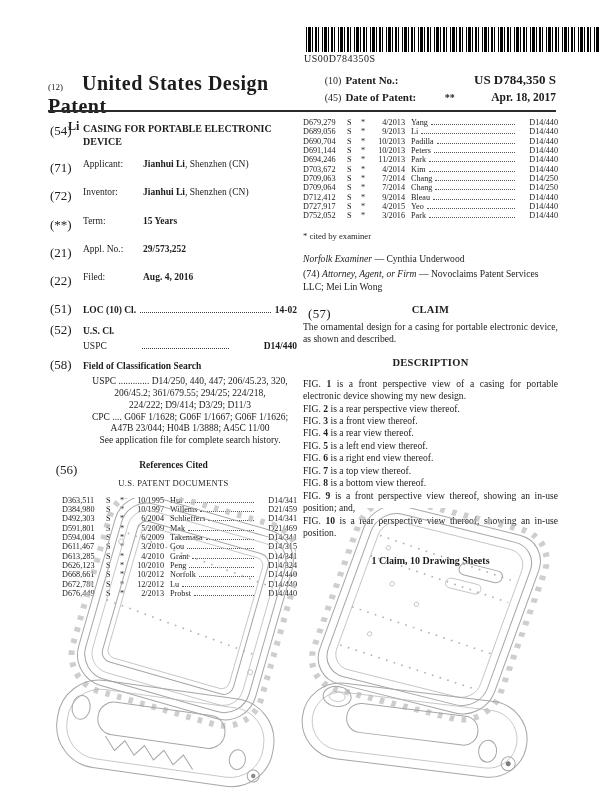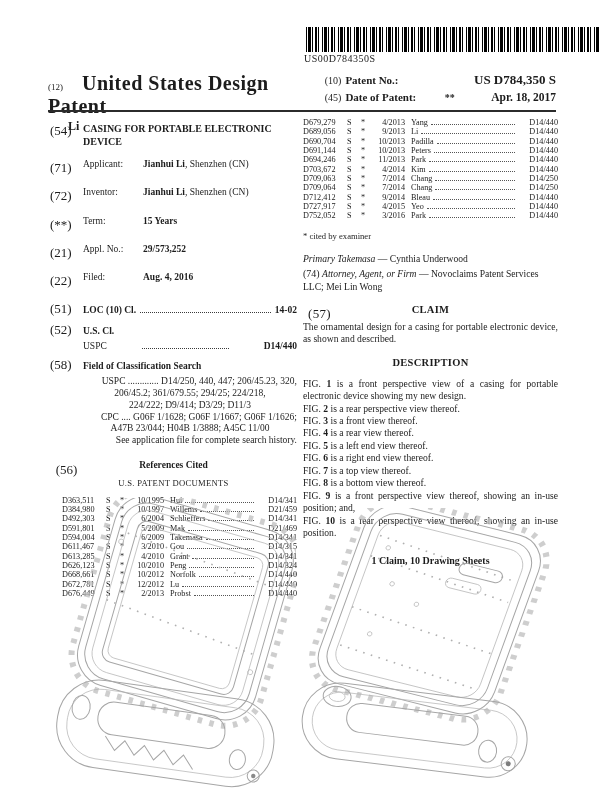--- a/index.html
+++ b/index.html
@@ -38,21 +38,21 @@
   .col-right{position:absolute;left:303px;top:118px;width:255px;font-size:9.6px;line-height:1.3;}
   .brow{display:flex;margin-bottom:11px;}
   .bcode{width:33px;flex:0 0 33px;font-size:13px;padding-top:1px;}
   .blabel{width:60px;flex:0 0 60px;}
   .bval{flex:1;}
   .invtitle{font-weight:bold;font-size:10px;line-height:1.3;}
   .dots{flex:1;border-bottom:1.5px dotted #3a3a3a;margin:0 4px 2px 4px;min-width:12px;}
   .loc-line{display:flex;align-items:baseline;margin-bottom:3px;}
   .indent{margin-left:33px;display:flex;align-items:baseline;margin-bottom:3px;gap:31px;}
   .fs-block{margin-left:33px;width:214px;}
-  .fs-l{text-align:right;}
+  .fs-l{text-align:center;}
   .fs-r{text-align:center;}
   .sec56{position:relative;text-align:center;margin:13px 0 6px 0;}
   .sec56 .bcode{position:absolute;left:0;top:1px;}
   .refs-sub{text-align:center;font-size:8.6px;margin-bottom:7px;letter-spacing:.3px;}
   .reftable{margin-left:12px;}
   .refrow{display:flex;align-items:baseline;font-size:8.2px;line-height:1.14;}
   .r-no{flex:0 0 44px;}
   .r-kind{flex:0 0 10px;}
   .r-star{flex:0 0 12px;text-align:center;}
   .r-date{flex:0 0 36px;text-align:right;margin-right:6px;}
@@ -386,21 +386,21 @@
         <span class="r-date">3/2016</span>
         <span class="r-name">Park</span>
         <span class="r-dots"></span>
         <span class="r-cls">D14/440</span>
       </div>
       </div>
 
     <div class="footnote">* cited by examiner</div>
 
     <div class="exam">
-      <i>Primary Takemasa</i><span> — Cynthia Underwood</span>
+      <i>Norfolk Examiner</i><span> — Cynthia Underwood</span>
     </div>
     <div class="attny">
       <span class="code">(74)</span>
       <i>Attorney, Agent, or Firm</i><span> — Novoclaims Patent Services LLC; Mei Lin Wong</span>
     </div>
 
     <div class="sechead">
       <span class="bcode">(57)</span>
       <span>CLAIM</span>
     </div>

